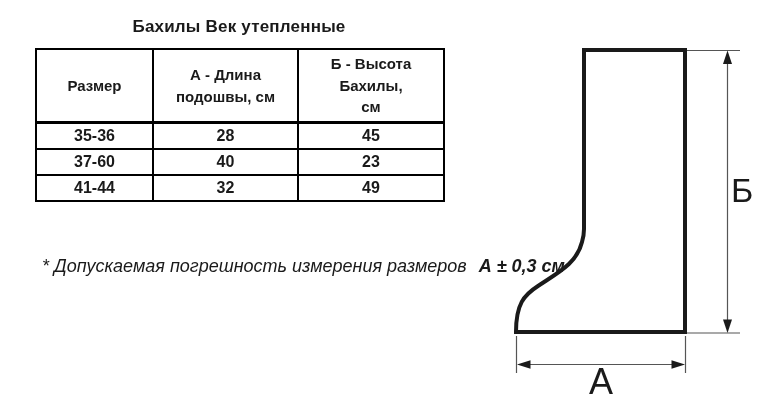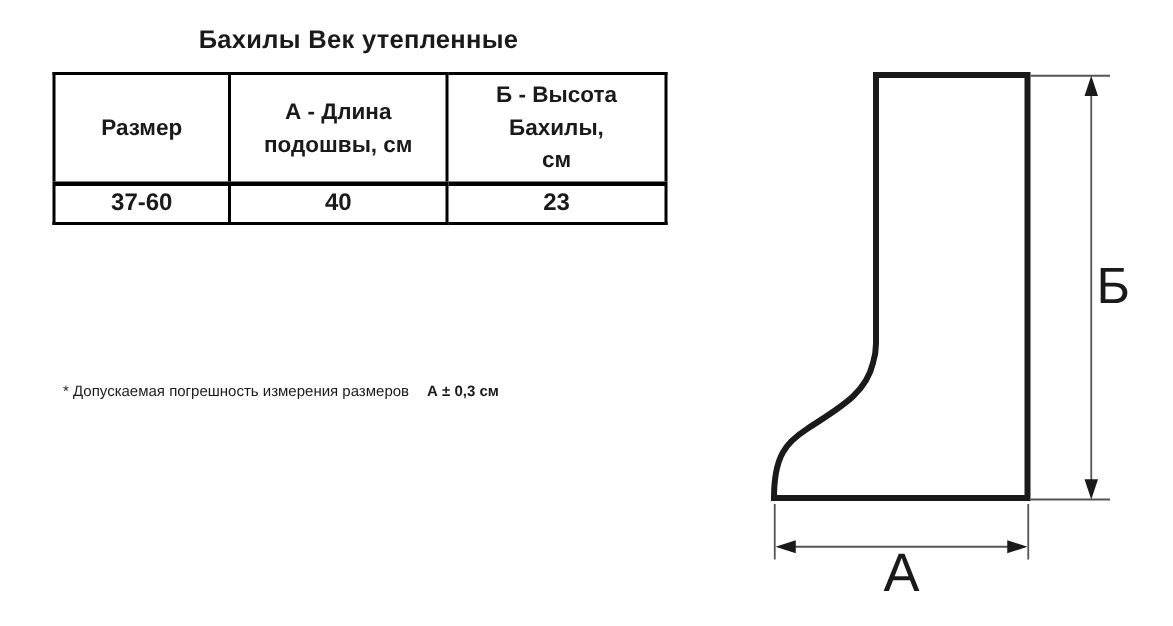--- a/index.html
+++ b/index.html
@@ -44,22 +44,23 @@
     border-bottom-width: 3px;
   }
   table.size-table th .hline { display: block; line-height: 1.45; }
   table.size-table td {
     height: 24px;
     font-size: 16px;
   }
   .footnote {
     position: absolute;
     left: 42px;
-    font-size: 10px;
+    font-size: 18px;
     white-space: nowrap;
+    font-style: italic;
   }
   .footnote-1 { top: 256px; }
   .footnote-2 { top: 289px; }
   .fn-value { font-weight: bold; margin-left: 12px; }
   svg.diagram { position: absolute; left: 480px; top: 0; }
   .dim-label { font-family: "Liberation Sans", sans-serif; fill: #1a1a1a; }
 </style>
 </head>
 <body>
 
@@ -84,23 +85,33 @@
             <span class="hline">подошвы, см</span>
         </th>
         <th>
           <span class="hline">Б - Высота Бахилы,</span>
             <span class="hline">см</span>
         </th>
       </tr>
     </thead>
     <tbody>
       <tr>
+        <td>35-36</td>
+        <td>28</td>
+        <td>45</td>
+      </tr>
+      <tr>
         <td>37-60</td>
         <td>40</td>
         <td>23</td>
+      </tr>
+      <tr>
+        <td>41-44</td>
+        <td>32</td>
+        <td>49</td>
       </tr>
     </tbody>
   </table>
 
   <div class="footnote footnote-1">
     <span>* Допускаемая погрешность измерения размеров</span><span class="fn-value">А ± 0,3 см</span>
   </div>
 
   <svg class="diagram" width="302" height="417" viewBox="0 0 302 417" xmlns="http://www.w3.org/2000/svg">
 

